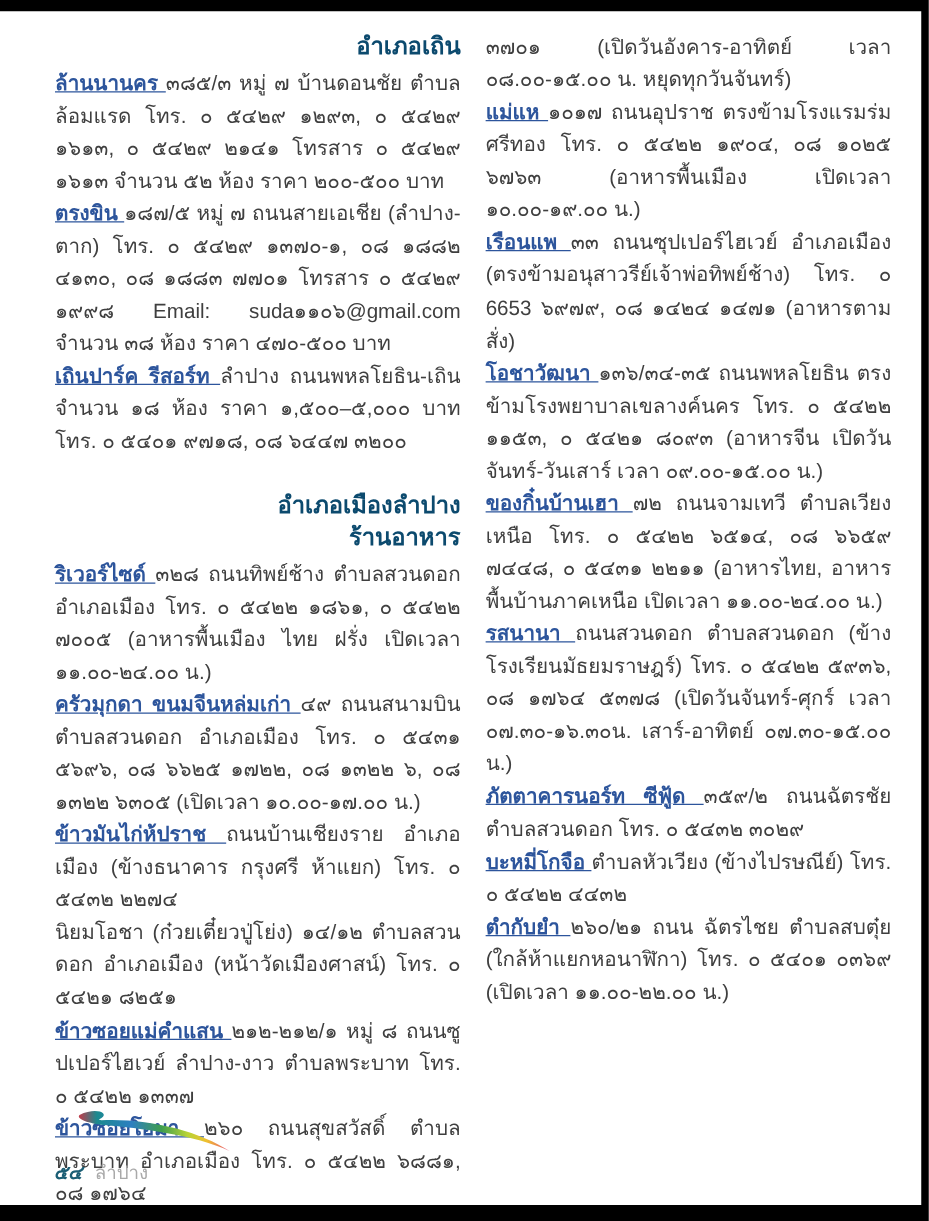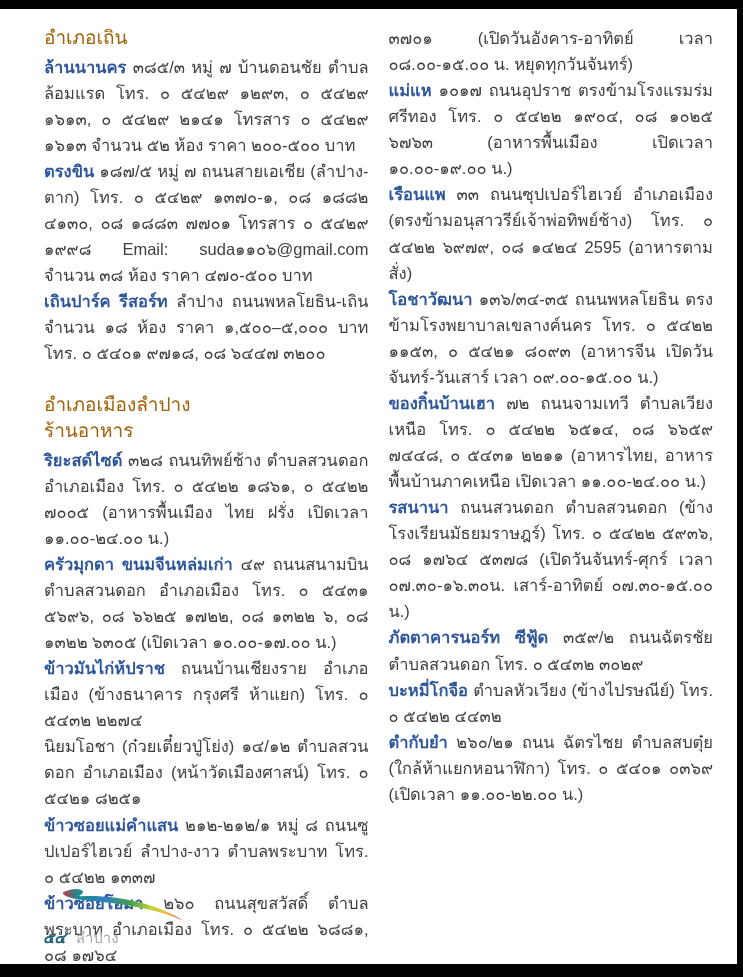--- a/index.html
+++ b/index.html
@@ -22,32 +22,33 @@
     gap:20px;
   }
   .col{
     flex:1 1 0;
     font-size:16.5px;
     line-height:1.58;
     color:#3f3f3f;
     text-align:justify;
   }
   .sec-heading{
-    font-weight:normal;
+    font-weight:bold;
     font-size:19px;
     line-height:1.35;
-    color:#a16207;
+    color:#0c4a6e;
     margin:0 0 3px 0;
-    text-align:left;
+    text-align:right;
   }
   .sec-heading.gap{margin-top:26px;}
   p.entry{margin:0;}
   .entry-name{
     font-weight:bold;
     color:#2d559c;
+    text-decoration:underline;
   }
   .page-footer{
     position:absolute;
     left:33px;
     bottom:14px;
     width:200px;
     margin-left:10px;
   }
   .wave{display:block;margin-left:8px;}
   .footer-line{
@@ -73,31 +74,31 @@
         <div class="sec-heading">
           <div>อำเภอเถิน</div>
         </div>
         <p class="entry"><b class="entry-name">ล้านนานคร </b><span>๓๘๕/๓ หมู่ ๗ บ้านดอนชัย ตำบลล้อมแรด โทร. ๐ ๕๔๒๙ ๑๒๙๓, ๐ ๕๔๒๙ ๑๖๑๓, ๐ ๕๔๒๙ ๒๑๔๑ โทรสาร ๐ ๕๔๒๙ ๑๖๑๓ จำนวน ๕๒ ห้อง ราคา ๒๐๐-๕๐๐ บาท</span></p>
         <p class="entry"><b class="entry-name">ตรงขิน </b><span>๑๘๗/๕ หมู่ ๗ ถนนสายเอเชีย (ลำปาง-ตาก) โทร. ๐ ๕๔๒๙ ๑๓๗๐-๑, ๐๘ ๑๘๘๒ ๔๑๓๐, ๐๘ ๑๘๘๓ ๗๗๐๑ โทรสาร ๐ ๕๔๒๙ ๑๙๙๘ Email: suda๑๑๐๖@gmail.com จำนวน ๓๘ ห้อง ราคา ๔๗๐-๕๐๐ บาท</span></p>
         <p class="entry"><b class="entry-name">เถินปาร์ค รีสอร์ท </b><span>ลำปาง ถนนพหลโยธิน-เถิน จำนวน ๑๘ ห้อง ราคา ๑,๕๐๐–๕,๐๐๐ บาท โทร. ๐ ๕๔๐๑ ๙๗๑๘, ๐๘ ๖๔๔๗ ๓๒๐๐</span></p>
         <div class="sec-heading gap">
           <div>อำเภอเมืองลำปาง</div>
           <div>ร้านอาหาร</div>
         </div>
-        <p class="entry"><b class="entry-name">ริยะสด์ไซด์ </b><span>๓๒๘ ถนนทิพย์ช้าง ตำบลสวนดอก อำเภอเมือง โทร. ๐ ๕๔๒๒ ๑๘๖๑, ๐ ๕๔๒๒ ๗๐๐๕ (อาหารพื้นเมือง ไทย ฝรั่ง เปิดเวลา ๑๑.๐๐-๒๔.๐๐ น.)</span></p>
+        <p class="entry"><b class="entry-name">ริเวอร์ไซด์ </b><span>๓๒๘ ถนนทิพย์ช้าง ตำบลสวนดอก อำเภอเมือง โทร. ๐ ๕๔๒๒ ๑๘๖๑, ๐ ๕๔๒๒ ๗๐๐๕ (อาหารพื้นเมือง ไทย ฝรั่ง เปิดเวลา ๑๑.๐๐-๒๔.๐๐ น.)</span></p>
         <p class="entry"><b class="entry-name">ครัวมุกดา ขนมจีนหล่มเก่า </b><span>๔๙ ถนนสนามบิน ตำบลสวนดอก อำเภอเมือง โทร. ๐ ๕๔๓๑ ๕๖๙๖, ๐๘ ๖๖๒๕ ๑๗๒๒, ๐๘ ๑๓๒๒ ๖, ๐๘ ๑๓๒๒ ๖๓๐๕ (เปิดเวลา ๑๐.๐๐-๑๗.๐๐ น.)</span></p>
         <p class="entry"><b class="entry-name">ข้าวมันไก่ห้ปราช </b><span>ถนนบ้านเชียงราย อำเภอเมือง (ข้างธนาคาร กรุงศรี ห้าแยก) โทร. ๐ ๕๔๓๒ ๒๒๗๔</span></p>
         <p class="entry"><span>นิยมโอชา (ก๋วยเตี๋ยวปู่โย่ง) ๑๔/๑๒ ตำบลสวนดอก อำเภอเมือง (หน้าวัดเมืองศาสน์) โทร. ๐ ๕๔๒๑ ๘๒๕๑</span></p>
         <p class="entry"><b class="entry-name">ข้าวซอยแม่คำแสน </b><span>๒๑๒-๒๑๒/๑ หมู่ ๘ ถนนซูปเปอร์ไฮเวย์ ลำปาง-งาว ตำบลพระบาท โทร. ๐ ๕๔๒๒ ๑๓๓๗</span></p>
         <p class="entry"><b class="entry-name">ข้าวซอยโอมา </b><span>๒๖๐ ถนนสุขสวัสดิ์ ตำบลพระบาท อำเภอเมือง โทร. ๐ ๕๔๒๒ ๖๘๘๑, ๐๘ ๑๗๖๔</span></p>
       </div>
     <div class="col" id="col-right">
         <p class="entry"><span>๓๗๐๑ (เปิดวันอังคาร-อาทิตย์ เวลา ๐๘.๐๐-๑๕.๐๐ น. หยุดทุกวันจันทร์)</span></p>
         <p class="entry"><b class="entry-name">แม่แห </b><span>๑๐๑๗ ถนนอุปราช ตรงข้ามโรงแรมร่มศรีทอง โทร. ๐ ๕๔๒๒ ๑๙๐๔, ๐๘ ๑๐๒๕ ๖๗๖๓ (อาหารพื้นเมือง เปิดเวลา ๑๐.๐๐-๑๙.๐๐ น.)</span></p>
-        <p class="entry"><b class="entry-name">เรือนแพ </b><span>๓๓ ถนนซุปเปอร์ไฮเวย์ อำเภอเมือง (ตรงข้ามอนุสาวรีย์เจ้าพ่อทิพย์ช้าง) โทร. ๐ ๕๔๒๒ ๖๙๗๙, ๐๘ ๑๔๒๔ 2595 (อาหารตามสั่ง)</span></p>
+        <p class="entry"><b class="entry-name">เรือนแพ </b><span>๓๓ ถนนซุปเปอร์ไฮเวย์ อำเภอเมือง (ตรงข้ามอนุสาวรีย์เจ้าพ่อทิพย์ช้าง) โทร. ๐ 6653 ๖๙๗๙, ๐๘ ๑๔๒๔ ๑๔๗๑ (อาหารตามสั่ง)</span></p>
         <p class="entry"><b class="entry-name">โอชาวัฒนา </b><span>๑๓๖/๓๔-๓๕ ถนนพหลโยธิน ตรงข้ามโรงพยาบาลเขลางค์นคร โทร. ๐ ๕๔๒๒ ๑๑๕๓, ๐ ๕๔๒๑ ๘๐๙๓ (อาหารจีน เปิดวันจันทร์-วันเสาร์ เวลา ๐๙.๐๐-๑๕.๐๐ น.)</span></p>
         <p class="entry"><b class="entry-name">ของกิ๋นบ้านเฮา </b><span>๗๒ ถนนจามเทวี ตำบลเวียงเหนือ โทร. ๐ ๕๔๒๒ ๖๕๑๔, ๐๘ ๖๖๕๙ ๗๔๔๘, ๐ ๕๔๓๑ ๒๒๑๑ (อาหารไทย, อาหารพื้นบ้านภาคเหนือ เปิดเวลา ๑๑.๐๐-๒๔.๐๐ น.)</span></p>
         <p class="entry"><b class="entry-name">รสนานา </b><span>ถนนสวนดอก ตำบลสวนดอก (ข้างโรงเรียนมัธยมราษฎร์) โทร. ๐ ๕๔๒๒ ๕๙๓๖, ๐๘ ๑๗๖๔ ๕๓๗๘ (เปิดวันจันทร์-ศุกร์ เวลา ๐๗.๓๐-๑๖.๓๐น. เสาร์-อาทิตย์ ๐๗.๓๐-๑๕.๐๐ น.)</span></p>
         <p class="entry"><b class="entry-name">ภัตตาคารนอร์ท ซีฟู้ด </b><span>๓๕๙/๒ ถนนฉัตรชัย ตำบลสวนดอก โทร. ๐ ๕๔๓๒ ๓๐๒๙</span></p>
         <p class="entry"><b class="entry-name">บะหมี่โกจือ </b><span>ตำบลหัวเวียง (ข้างไปรษณีย์) โทร. ๐ ๕๔๒๒ ๔๔๓๒</span></p>
         <p class="entry"><b class="entry-name">ตำกับยำ </b><span>๒๖๐/๒๑ ถนน ฉัตรไชย ตำบลสบตุ๋ย (ใกล้ห้าแยกหอนาฬิกา) โทร. ๐ ๕๔๐๑ ๐๓๖๙ (เปิดเวลา ๑๑.๐๐-๒๒.๐๐ น.)</span></p>
       </div>
   </div>
 
   <div class="page-footer">

